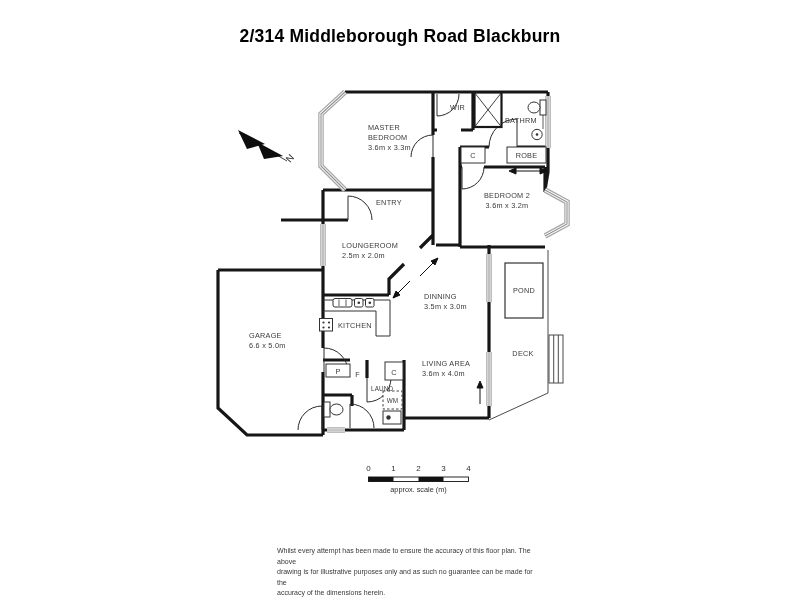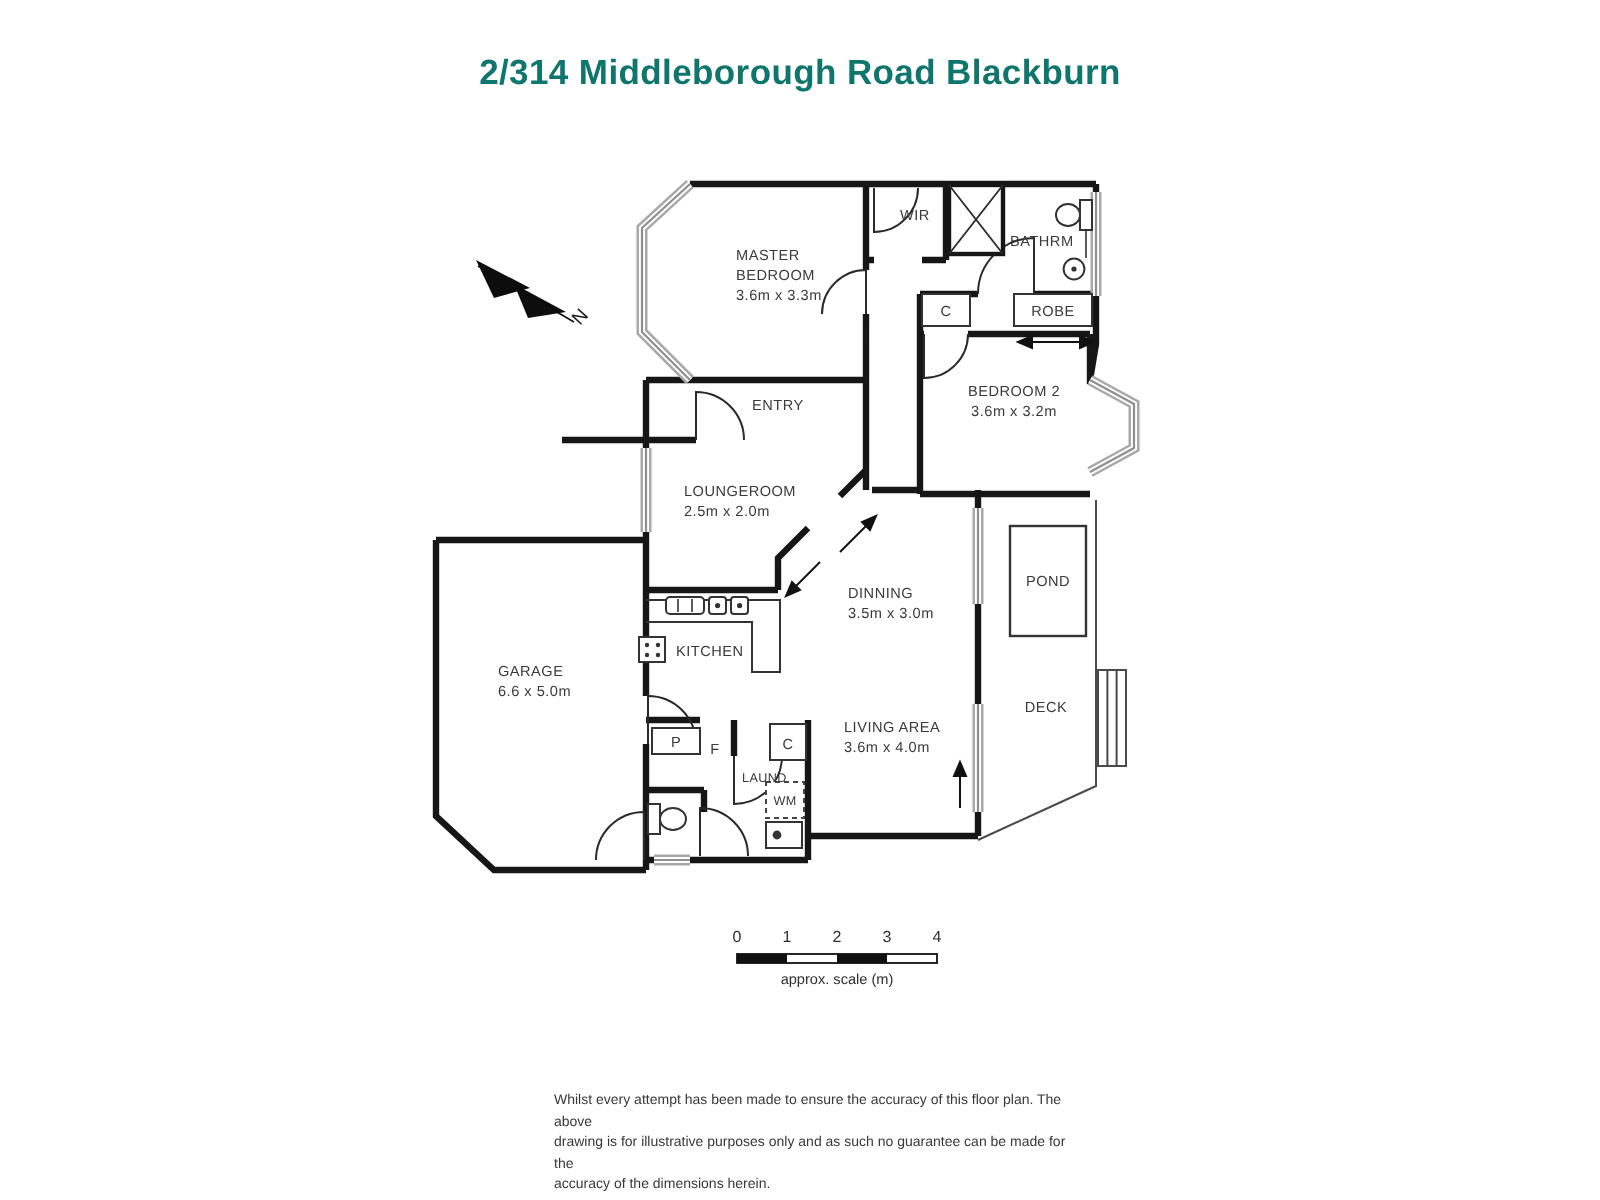--- a/index.html
+++ b/index.html
@@ -2,21 +2,21 @@
 <html><head>
 <meta charset="utf-8">
 <style>
   html,body{margin:0;padding:0;}
   body{
     width:800px;height:600px;position:relative;background:#ffffff;
     font-family:"Liberation Sans", sans-serif;overflow:hidden;
   }
   .title{
     position:absolute;top:26px;left:0;width:800px;text-align:center;
-    font-size:17.5px;font-weight:600;color:#0f766e;letter-spacing:.2px;
+    font-size:17.5px;font-weight:600;color:#000000;letter-spacing:.2px;
   }
   .disclaimer{
     position:absolute;left:277px;top:546px;width:266px;
     font-size:7px;line-height:10.5px;color:#383838;
   }
   svg{position:absolute;left:0;top:0;}
   svg text{fill:#3a3a3a;font-family:"Liberation Sans", sans-serif;}
   .lbl{font-size:7.3px;letter-spacing:.25px;}
   .lbl-sm{font-size:6.3px;letter-spacing:.2px;}
   .mid{text-anchor:middle;}

